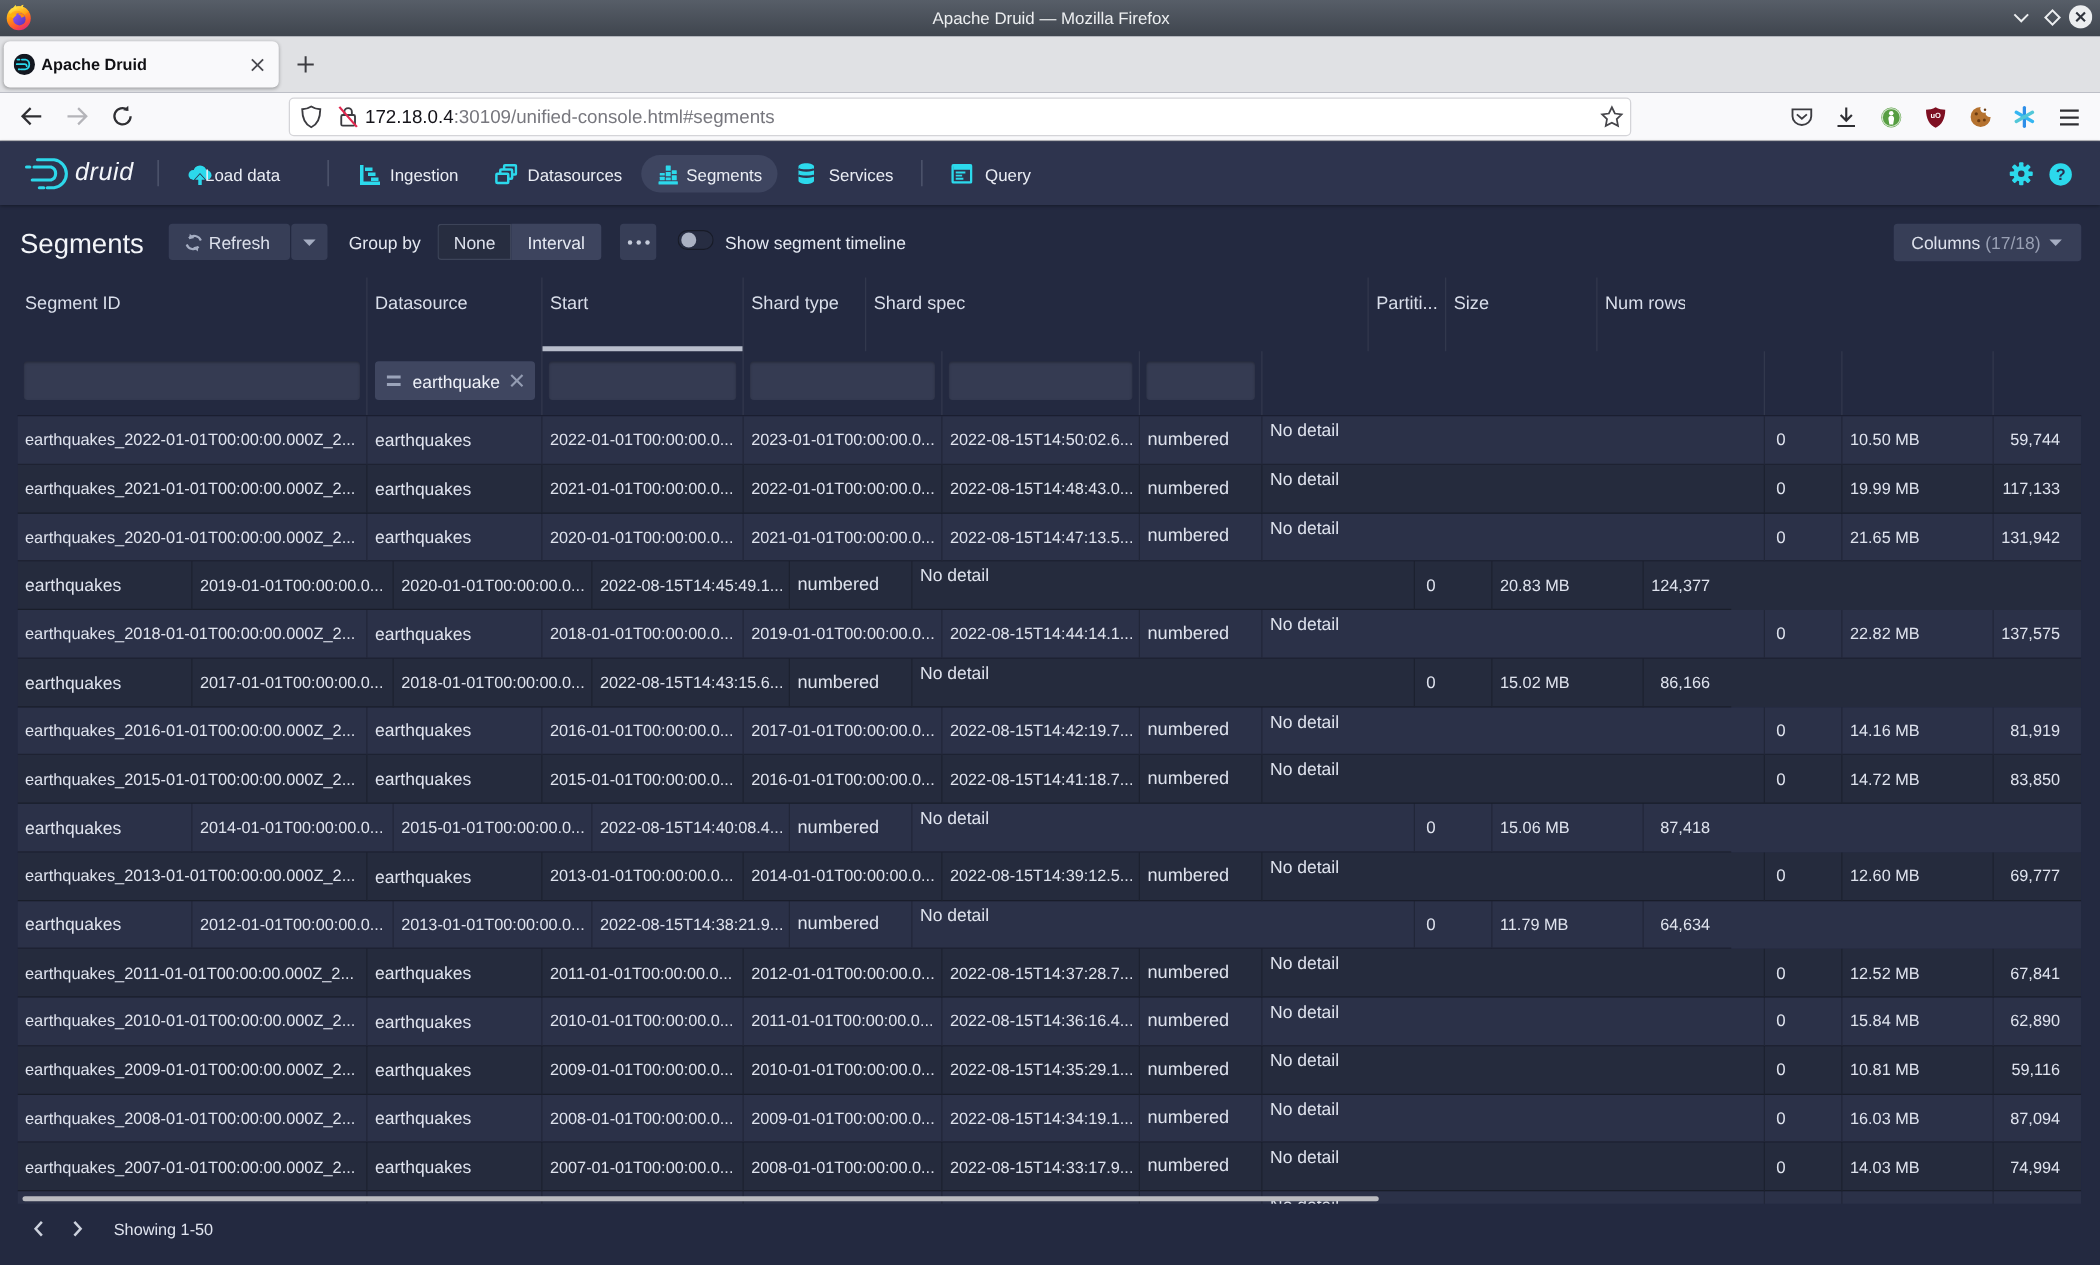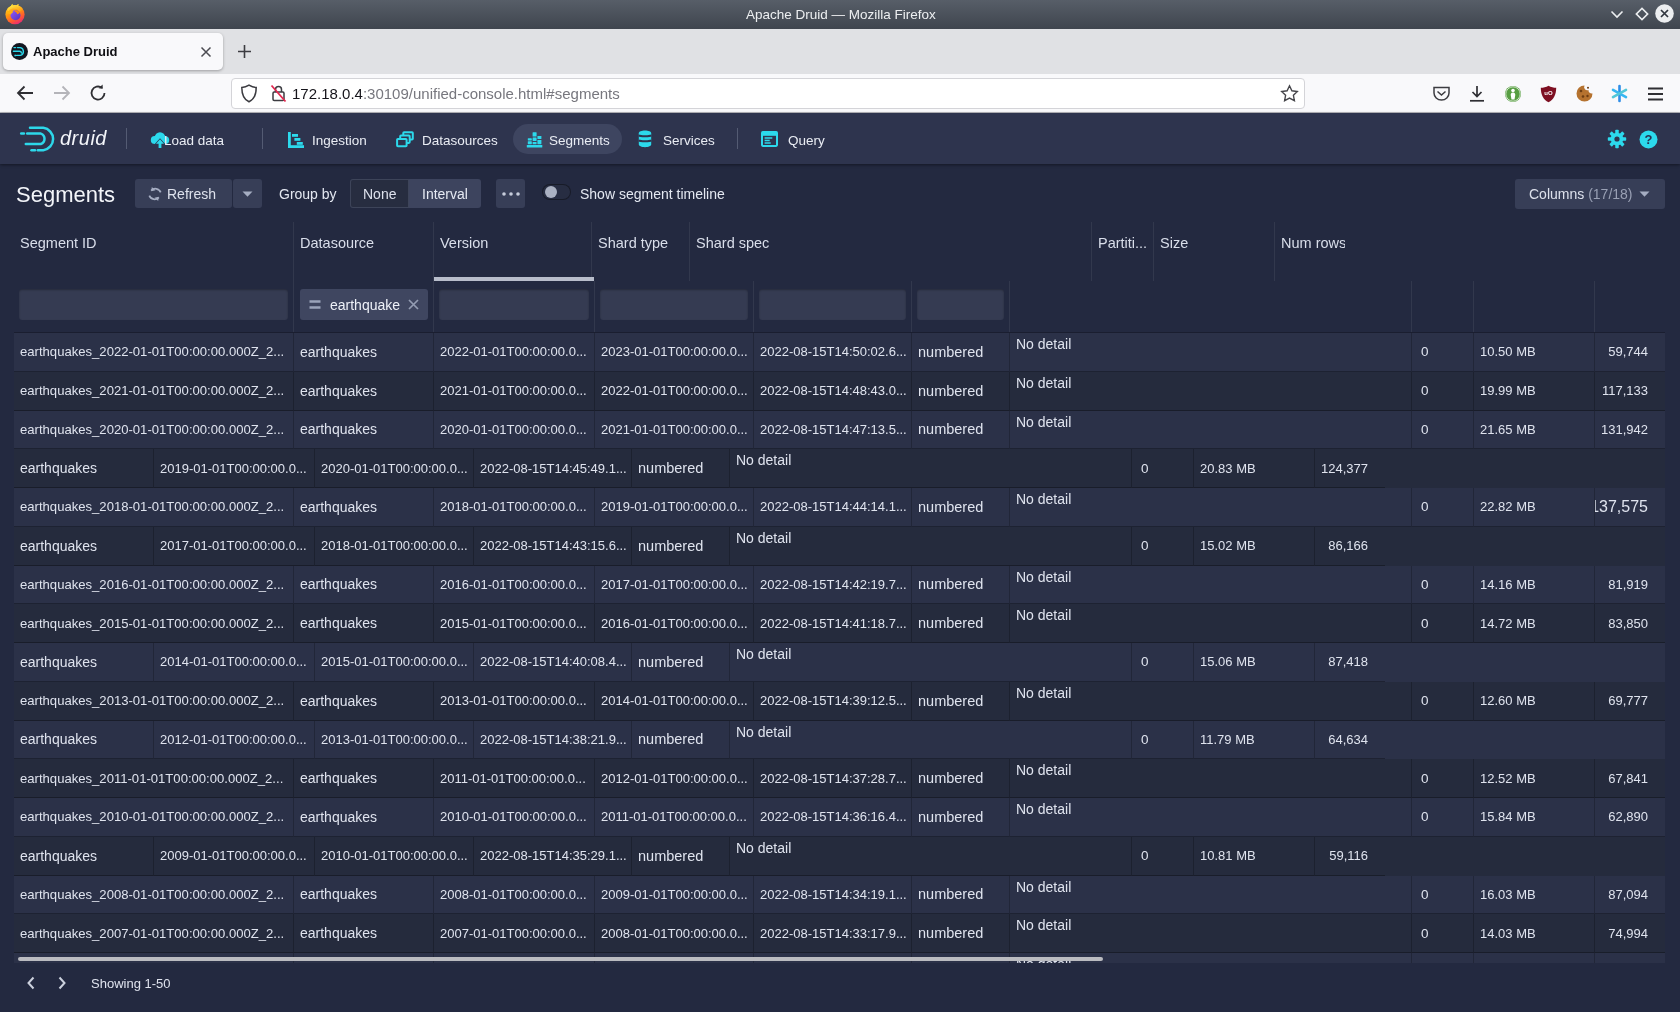--- a/index.html
+++ b/index.html
@@ -314,21 +314,21 @@
 <div class="abs" id="toggle-label">Show segment timeline</div>
 <div class="btn" id="columns-btn"></div>
 <div class="abs" id="columns-label">Columns <span>(17/18)</span></div>
 <svg style="left:1639px;top:191px;" width="11" height="6" viewBox="0 0 11 6">
   <path d="M0.5 0.5 H10.5 L5.5 5.8 Z" fill="#a5adc2"></path>
 </svg>
 
 <div class="abs" id="thead">
   <div class="hc" style="width:280px;">Segment ID</div>
   <div class="hc" style="width:140px;">Datasource</div>
-  <div class="hc" style="width:158px;">Version</div>
+  <div class="hc" style="width:161px;">Start</div>
   <div class="hc" style="width:98px;">Shard type</div>
   <div class="hc" style="width:402px;">Shard spec</div>
   <div class="hc" style="width:62px;">Partiti...</div>
   <div class="hc" style="width:121px;">Size</div>
   <div class="hc" style="width:70px; border-right:none;">Num rows</div>
 </div>
 <div class="abs" id="sort-underline"></div>
 
 <div class="abs" id="tfilter">
   <div class="fc" style="width:280px;">
@@ -412,21 +412,21 @@
 <div class="row odd">
   <div class="c" style="width:280px; font-size:13.1px;">earthquakes_2018-01-01T00:00:00.000Z_2...</div>
   <div class="c" style="width:140px; font-size:14px;">earthquakes</div>
   <div class="c" style="width:161px; font-size:13px;">2018-01-01T00:00:00.0...</div>
   <div class="c" style="width:159px; font-size:13px;">2019-01-01T00:00:00.0...</div>
   <div class="c" style="width:158px; font-size:13px;">2022-08-15T14:44:14.1...</div>
   <div class="c" style="width:98px; font-size:14.5px;">numbered</div>
   <div class="c top" style="width:402px; font-size:14px;">No detail</div>
   <div class="c" style="width:62px; font-size:13.5px; padding-left:9px;">0</div>
   <div class="c" style="width:121px; font-size:13px;">22.82 MB</div>
-  <div class="c num" style="width:70px; border-right:none; font-size:16px;">137,575</div>
+  <div class="c num" style="width:70px; border-right:none; font-size:13px;">137,575</div>
 </div>
 <div class="row">
   <div class="c" style="width:140px; font-size:14px;">earthquakes</div>
   <div class="c" style="width:161px; font-size:13px;">2017-01-01T00:00:00.0...</div>
   <div class="c" style="width:159px; font-size:13px;">2018-01-01T00:00:00.0...</div>
   <div class="c" style="width:158px; font-size:13px;">2022-08-15T14:43:15.6...</div>
   <div class="c" style="width:98px; font-size:14.5px;">numbered</div>
   <div class="c top" style="width:402px; font-size:14px;">No detail</div>
   <div class="c" style="width:62px; font-size:13.5px; padding-left:9px;">0</div>
   <div class="c" style="width:121px; font-size:13px;">15.02 MB</div>
@@ -508,20 +508,21 @@
   <div class="c" style="width:161px; font-size:13px;">2010-01-01T00:00:00.0...</div>
   <div class="c" style="width:159px; font-size:13px;">2011-01-01T00:00:00.0...</div>
   <div class="c" style="width:158px; font-size:13px;">2022-08-15T14:36:16.4...</div>
   <div class="c" style="width:98px; font-size:14.5px;">numbered</div>
   <div class="c top" style="width:402px; font-size:14px;">No detail</div>
   <div class="c" style="width:62px; font-size:13.5px; padding-left:9px;">0</div>
   <div class="c" style="width:121px; font-size:13px;">15.84 MB</div>
   <div class="c num" style="width:70px; border-right:none; font-size:13px;">62,890</div>
 </div>
 <div class="row">
+  <div class="c" style="width:280px; font-size:13.1px;">earthquakes_2009-01-01T00:00:00.000Z_2...</div>
   <div class="c" style="width:140px; font-size:14px;">earthquakes</div>
   <div class="c" style="width:161px; font-size:13px;">2009-01-01T00:00:00.0...</div>
   <div class="c" style="width:159px; font-size:13px;">2010-01-01T00:00:00.0...</div>
   <div class="c" style="width:158px; font-size:13px;">2022-08-15T14:35:29.1...</div>
   <div class="c" style="width:98px; font-size:14.5px;">numbered</div>
   <div class="c top" style="width:402px; font-size:14px;">No detail</div>
   <div class="c" style="width:62px; font-size:13.5px; padding-left:9px;">0</div>
   <div class="c" style="width:121px; font-size:13px;">10.81 MB</div>
   <div class="c num" style="width:70px; border-right:none; font-size:13px;">59,116</div>
 </div>

